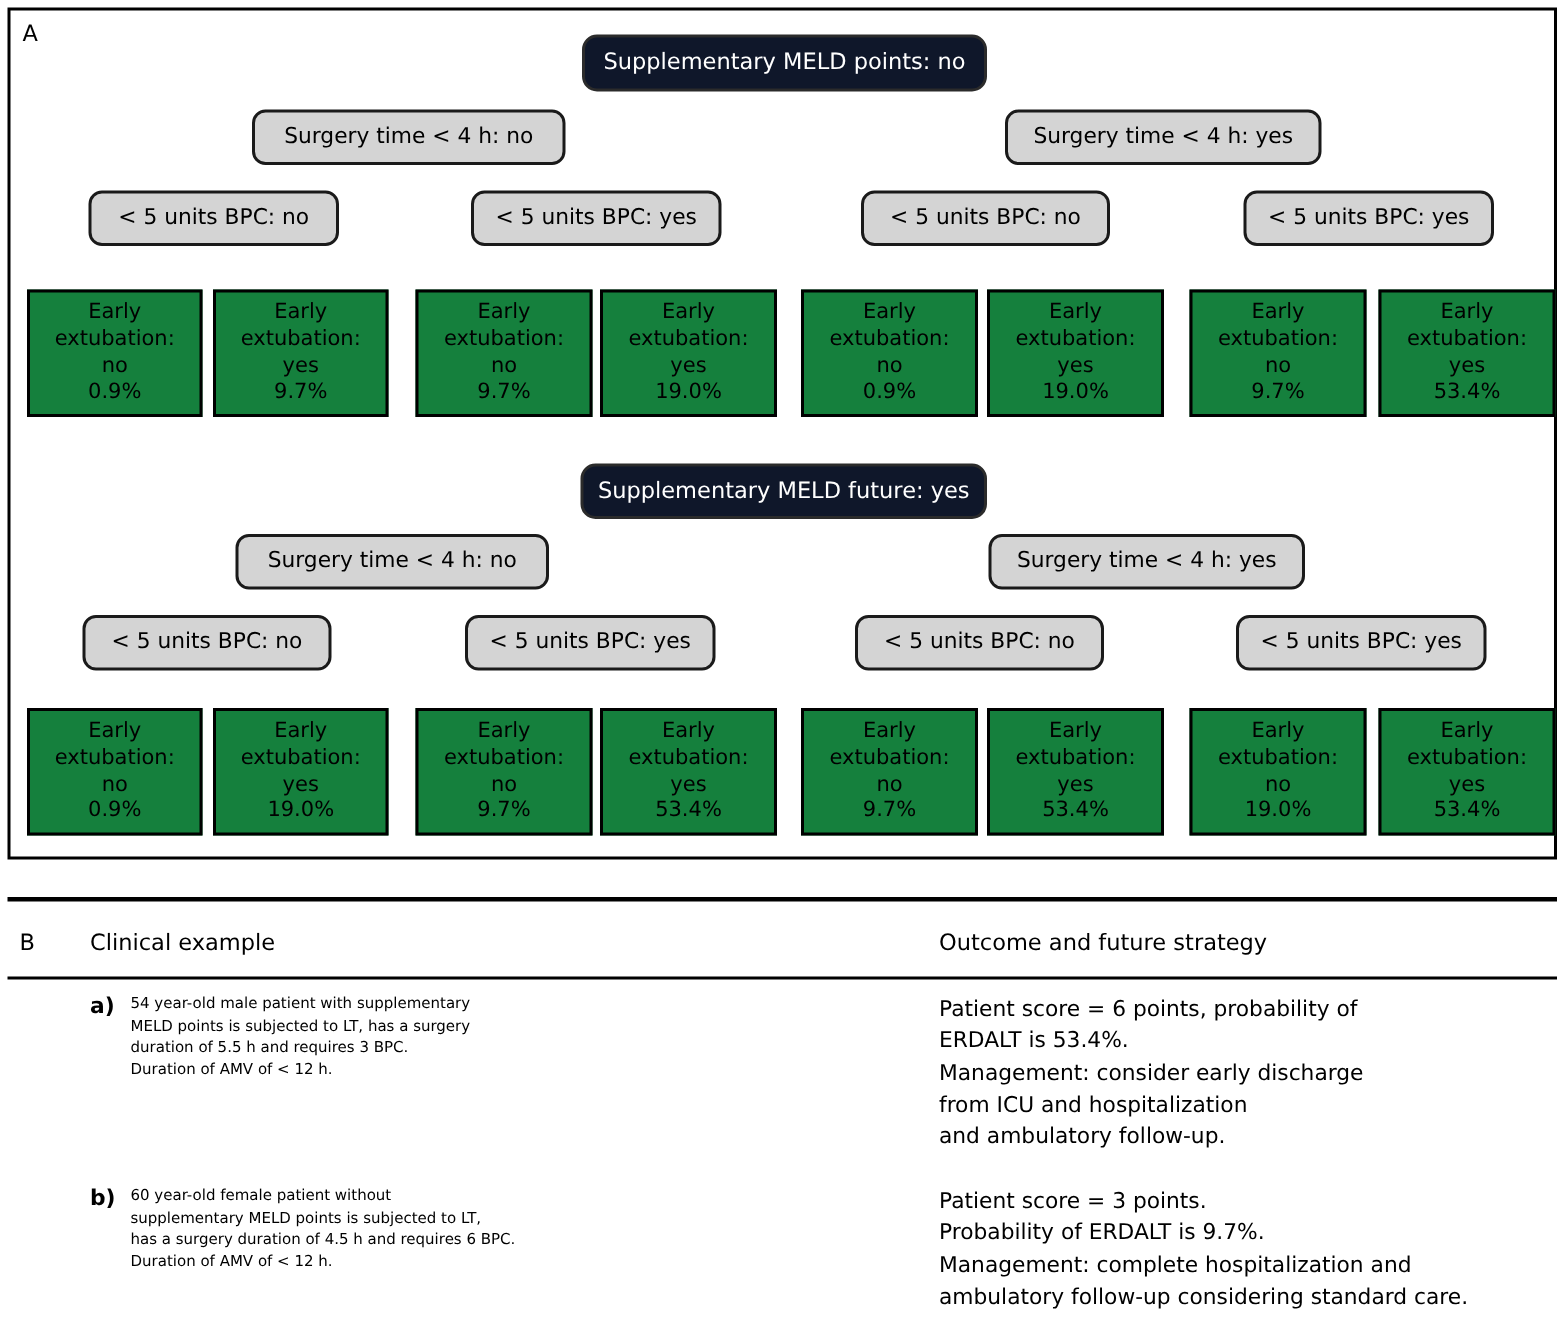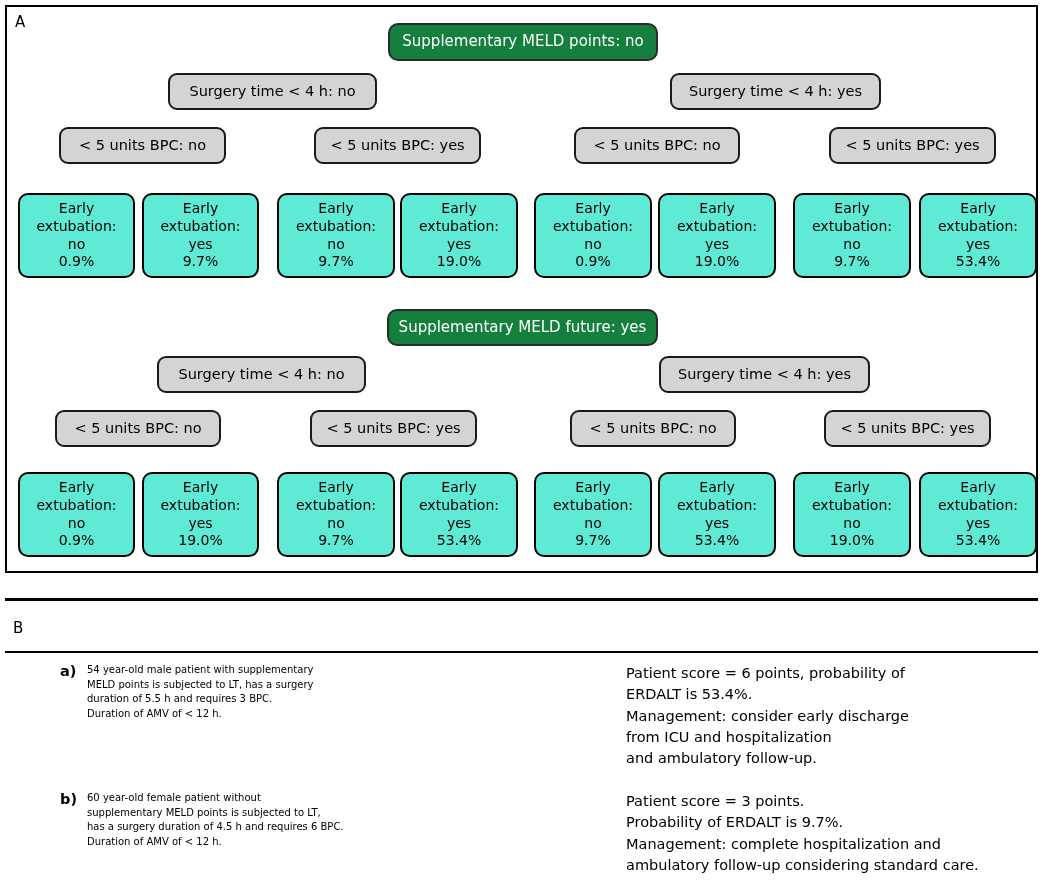--- a/index.html
+++ b/index.html
@@ -44,36 +44,36 @@
     align-items: center;
     justify-content: center;
     text-align: center;
     border: 2px solid #000;
     border-radius: 9px;
     font-size: 14.5px;
     line-height: 1.18;
     white-space: pre-line;
   }
   .node.root {
-    background: #15803d;
+    background: #0f172a;
     color: #ffffff;
     border-color: #2b2b2b;
     border-radius: 10px;
     font-size: 15px;
   }
   .node.mid {
     background: #d4d4d4;
     color: #000000;
     border-color: #1a1a1a;
   }
   .node.leaf {
-    background: #5eead4;
+    background: #15803d;
     color: #000000;
     border-color: #000000;
-    border-radius: 10px;
+    border-radius: 0;
     font-size: 14px;
     line-height: 1.26;
   }
 
   
   #panel-b {
     position: absolute;
     left: 5px;
     top: 598px;
     width: 1033px;
@@ -220,20 +220,24 @@
       <div class="node leaf" style="left: 912px; top: 465px; width: 118px; height: 85px;">Early
 extubation:
 yes
 53.4%</div>
     </div>
 </div>
 
 <div id="panel-b">
   <div class="panel-letter" id="panel-b-letter">B</div>
 
+  <div id="panel-b-head">
+    <div class="col-head" id="head-clinical">Clinical example</div>
+    <div class="col-head" id="head-outcome">Outcome and future strategy</div>
+  </div>
   <div id="panel-b-rule"></div>
 
   <div class="example-row" id="row-a">
     <div class="marker">a)</div>
     <div class="example-text">54 year-old male patient with supplementary
 MELD points is subjected to LT, has a surgery
 duration of 5.5 h and requires 3 BPC.
 Duration of AMV of &lt; 12 h.</div>
     <div class="outcome-text">Patient score = 6 points, probability of
 ERDALT is 53.4%.

